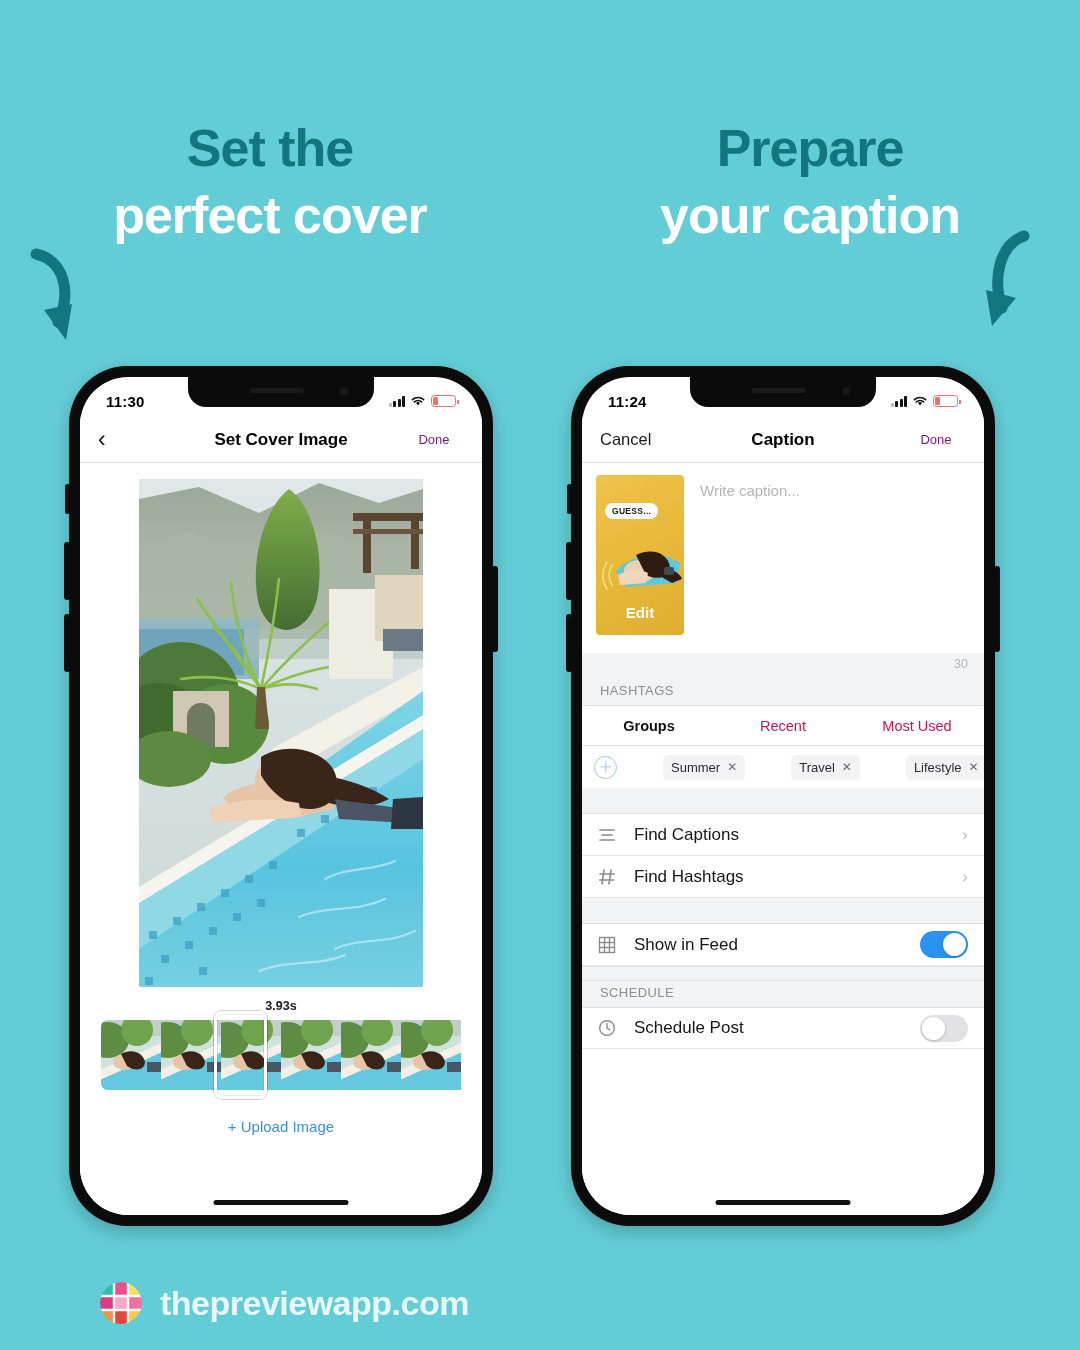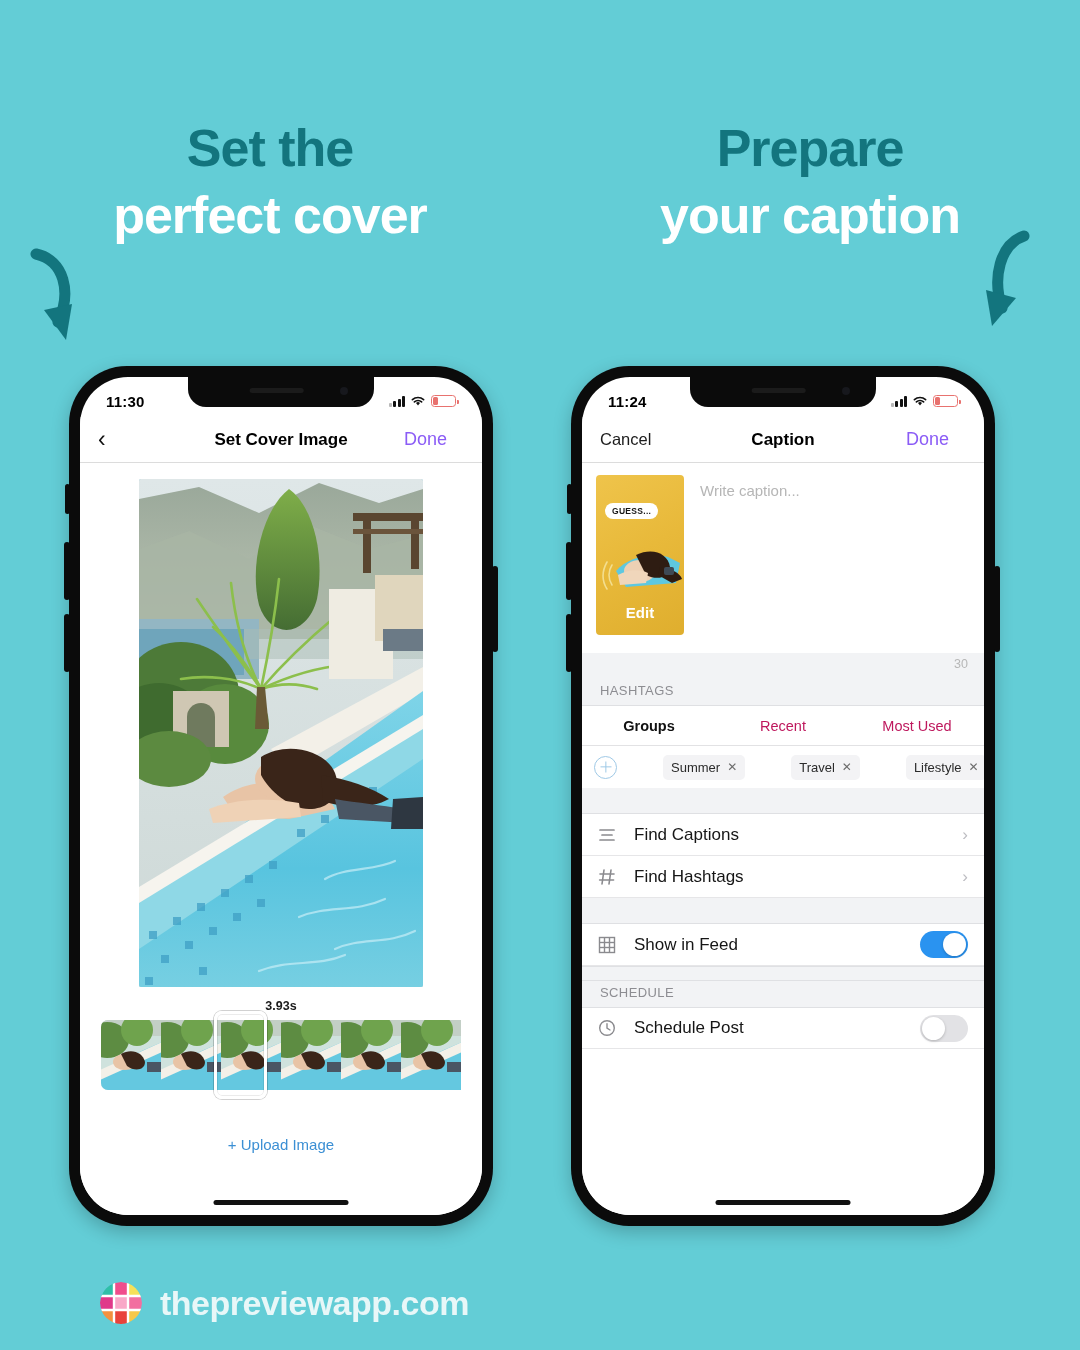--- a/index.html
+++ b/index.html
@@ -137,21 +137,21 @@
     display: flex;
     align-items: center;
     justify-content: space-between;
     padding: 0 18px;
     border-bottom: 1px solid #dcdcdc;
     background: #fff;
   }
   .nav-left { font-size: 16px; color: #111; min-width: 60px; }
   .nav-left.cancel { font-size: 16.5px; color: #1c1c1c; }
   .nav-title { font-size: 17px; font-weight: bold; color: #000; }
-  .nav-right { font-size: 18px; color: #8b5cf6; min-width: 60px; text-align: left; }
+  .nav-right { font-size: 13px; color: #701a75; min-width: 60px; text-align: center; }
   .chev-back { font-size: 23px; line-height: 1; font-weight: 300; }
 
   
   .cover-wrap {
     padding: 16px 0 0 0;
     display: flex;
     justify-content: center;
   }
   .cover-img {
     width: 284px; height: 508px;
@@ -185,21 +185,21 @@
     position: absolute;
     left: 113px; top: -9px;
     width: 53px; height: 88px;
     border: 3.5px solid #ffffff;
     border-radius: 8px;
     box-shadow: 0 0 0 1px rgba(0,0,0,0.18), inset 0 0 0 1px rgba(0,0,0,0.08);
     z-index: 5;
   }
   .upload {
     text-align: center;
-    margin-top: 46px;
+    margin-top: 28px;
     font-size: 15px;
     color: #3b8fd4;
   }
 
   
   .cap-area {
     display: flex;
     background: #fff;
     padding: 12px 14px 14px 14px;
     height: 190px;

